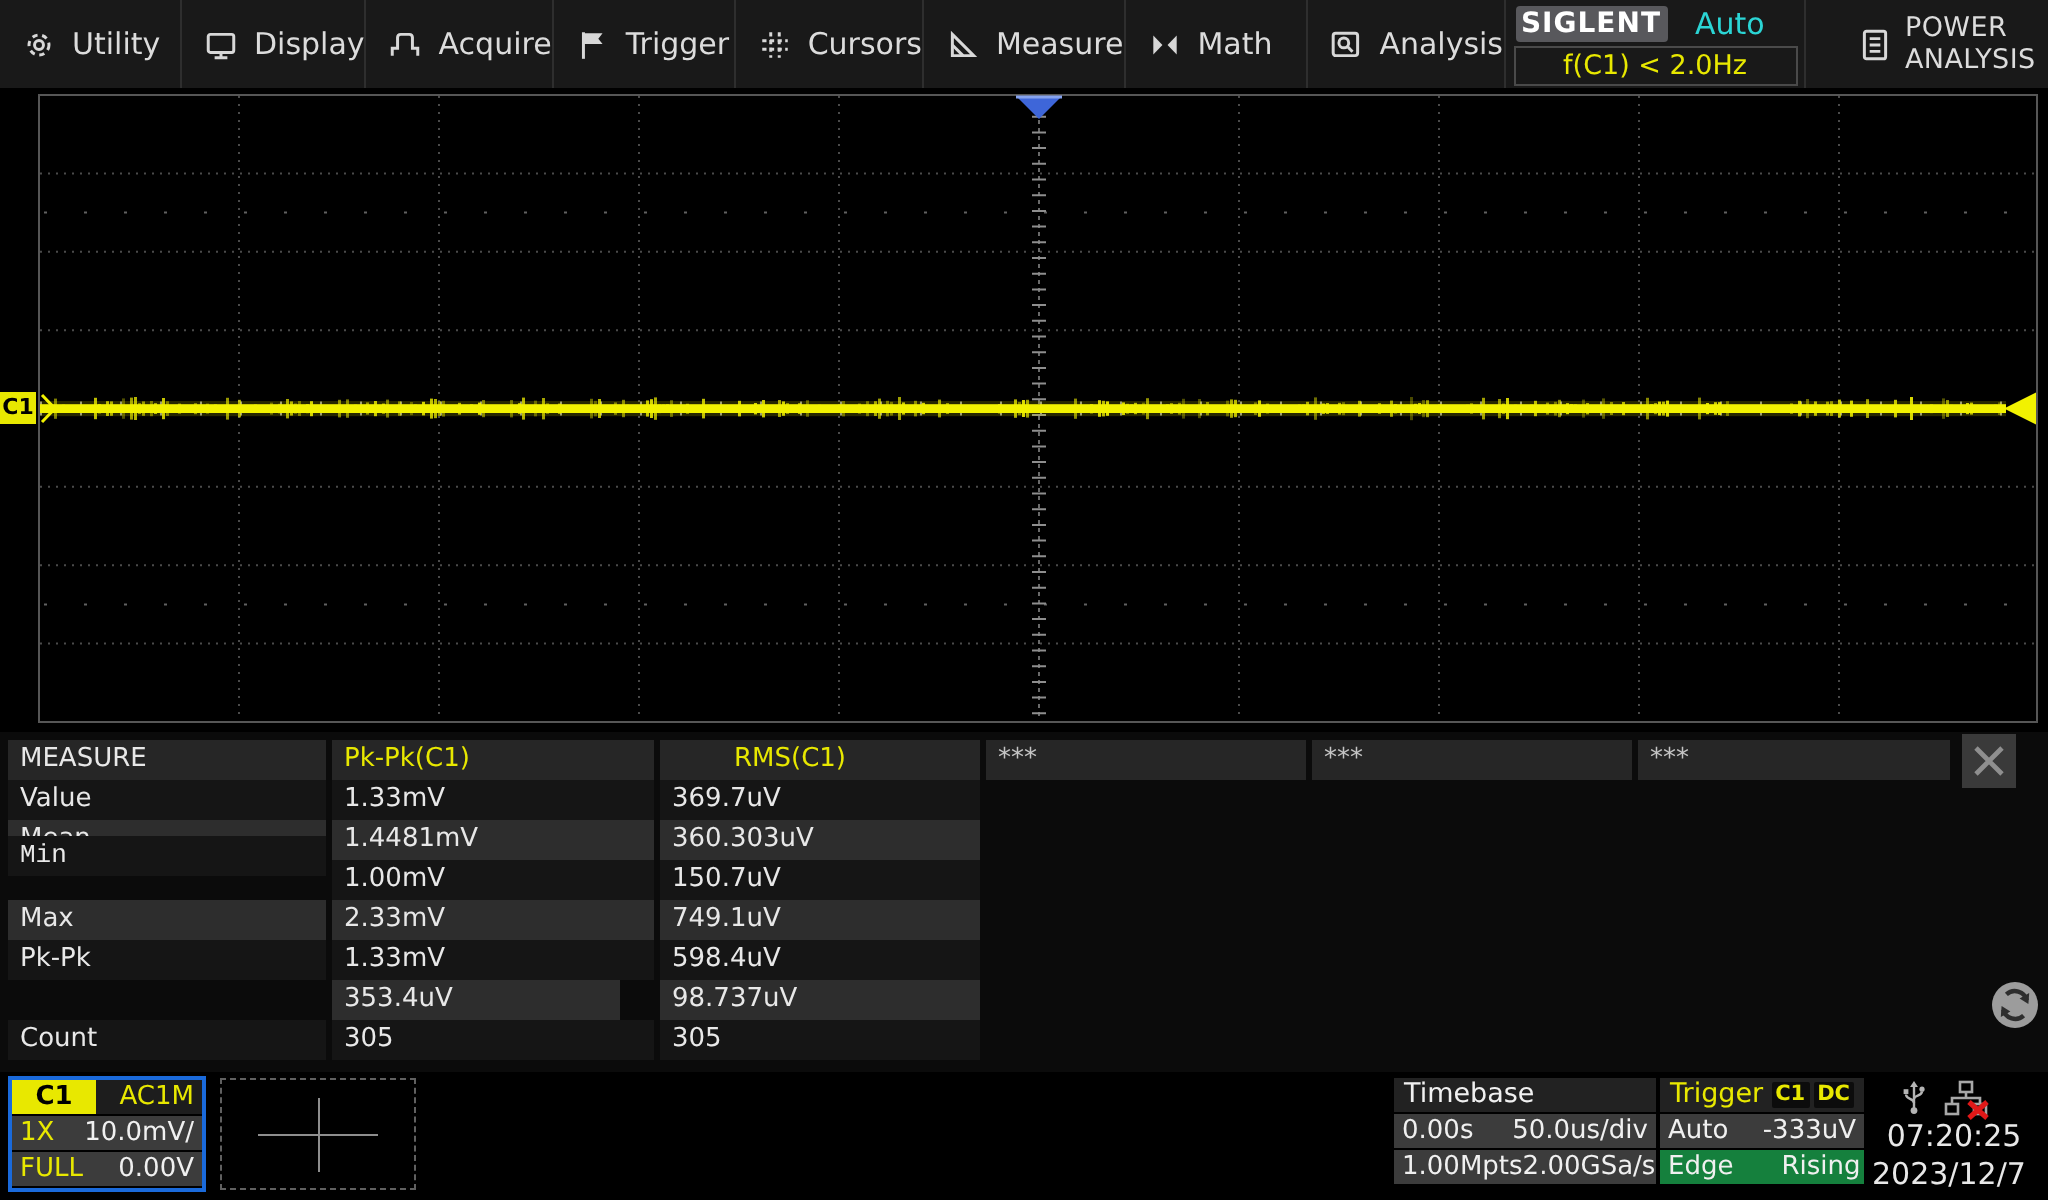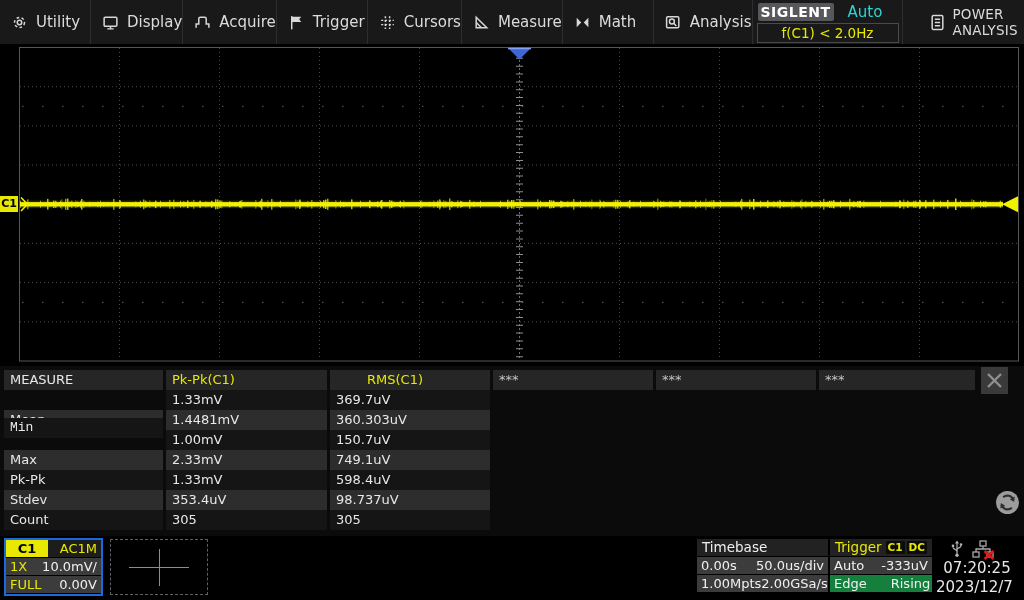--- a/index.html
+++ b/index.html
@@ -710,41 +710,41 @@
 
   <section id="measure-panel">
 
     <div class="mcell mhead wcol" style="left:4px;top:4px;width:159px;">MEASURE</div>
     <div class="mcell mhead ycol" style="left:166px;top:4px;width:161px;">Pk-Pk(C1)</div>
     <div class="mcell mhead ycol" style="left:330px;top:4px;width:160px;padding-left:37px;">RMS(C1)</div>
     <div class="mcell mhead gcol" style="left:493px;top:4px;width:160px;">***</div>
     <div class="mcell mhead gcol" style="left:656px;top:4px;width:160px;">***</div>
     <div class="mcell mhead gcol" style="left:819px;top:4px;width:156px;">***</div>
 
+    <div class="mcell mrow-dark wcol" style="left:4px;top:24px;width:159px;">Value</div>
     <div class="mcell mrow-dark wcol" style="left:166px;top:24px;width:161px;">1.33mV</div>
     <div class="mcell mrow-dark wcol" style="left:330px;top:24px;width:160px;">369.7uV</div>
 
     <div class="mcell mrow-light wcol" style="left:4px;top:44px;width:159px;">Mean</div>
     <div class="mcell mrow-light wcol" style="left:166px;top:44px;width:161px;">1.4481mV</div>
     <div class="mcell mrow-light wcol" style="left:330px;top:44px;width:160px;">360.303uV</div>
 
     <div class="mcell mrow-dark wcol" style="left:4px;top:52px;width:159px;font-family:Liberation Mono, monospace;">Min</div>
     <div class="mcell mrow-dark wcol" style="left:166px;top:64px;width:161px;">1.00mV</div>
     <div class="mcell mrow-dark wcol" style="left:330px;top:64px;width:160px;">150.7uV</div>
 
     <div class="mcell mrow-light wcol" style="left:4px;top:84px;width:159px;">Max</div>
     <div class="mcell mrow-light wcol" style="left:166px;top:84px;width:161px;">2.33mV</div>
     <div class="mcell mrow-light wcol" style="left:330px;top:84px;width:160px;">749.1uV</div>
 
     <div class="mcell mrow-dark wcol" style="left:4px;top:104px;width:159px;">Pk-Pk</div>
     <div class="mcell mrow-dark wcol" style="left:166px;top:104px;width:161px;">1.33mV</div>
     <div class="mcell mrow-dark wcol" style="left:330px;top:104px;width:160px;">598.4uV</div>
 
-    <div class="mcell mrow-light wcol" style="left:4px;top:124px;width:159px;">Stdev</div>
-    <div class="mcell mrow-light wcol" style="left:166px;top:124px;width:161px;">353.4uV</div>
+    <div class="mcell mrow-light wcol" style="left:166px;top:124px;width:144px;">353.4uV</div>
     <div class="mcell mrow-light wcol" style="left:330px;top:124px;width:160px;">98.737uV</div>
 
     <div class="mcell mrow-dark wcol" style="left:4px;top:144px;width:159px;">Count</div>
     <div class="mcell mrow-dark wcol" style="left:166px;top:144px;width:161px;">305</div>
     <div class="mcell mrow-dark wcol" style="left:330px;top:144px;width:160px;">305</div>
 
     <div id="measure-close">
       <svg width="27" height="27" viewBox="0 0 27 27">
         <path d="M7,7 L20,20 M20,7 L7,20" stroke="#8f8f8f" stroke-width="2.4" fill="none"></path>
       </svg>

